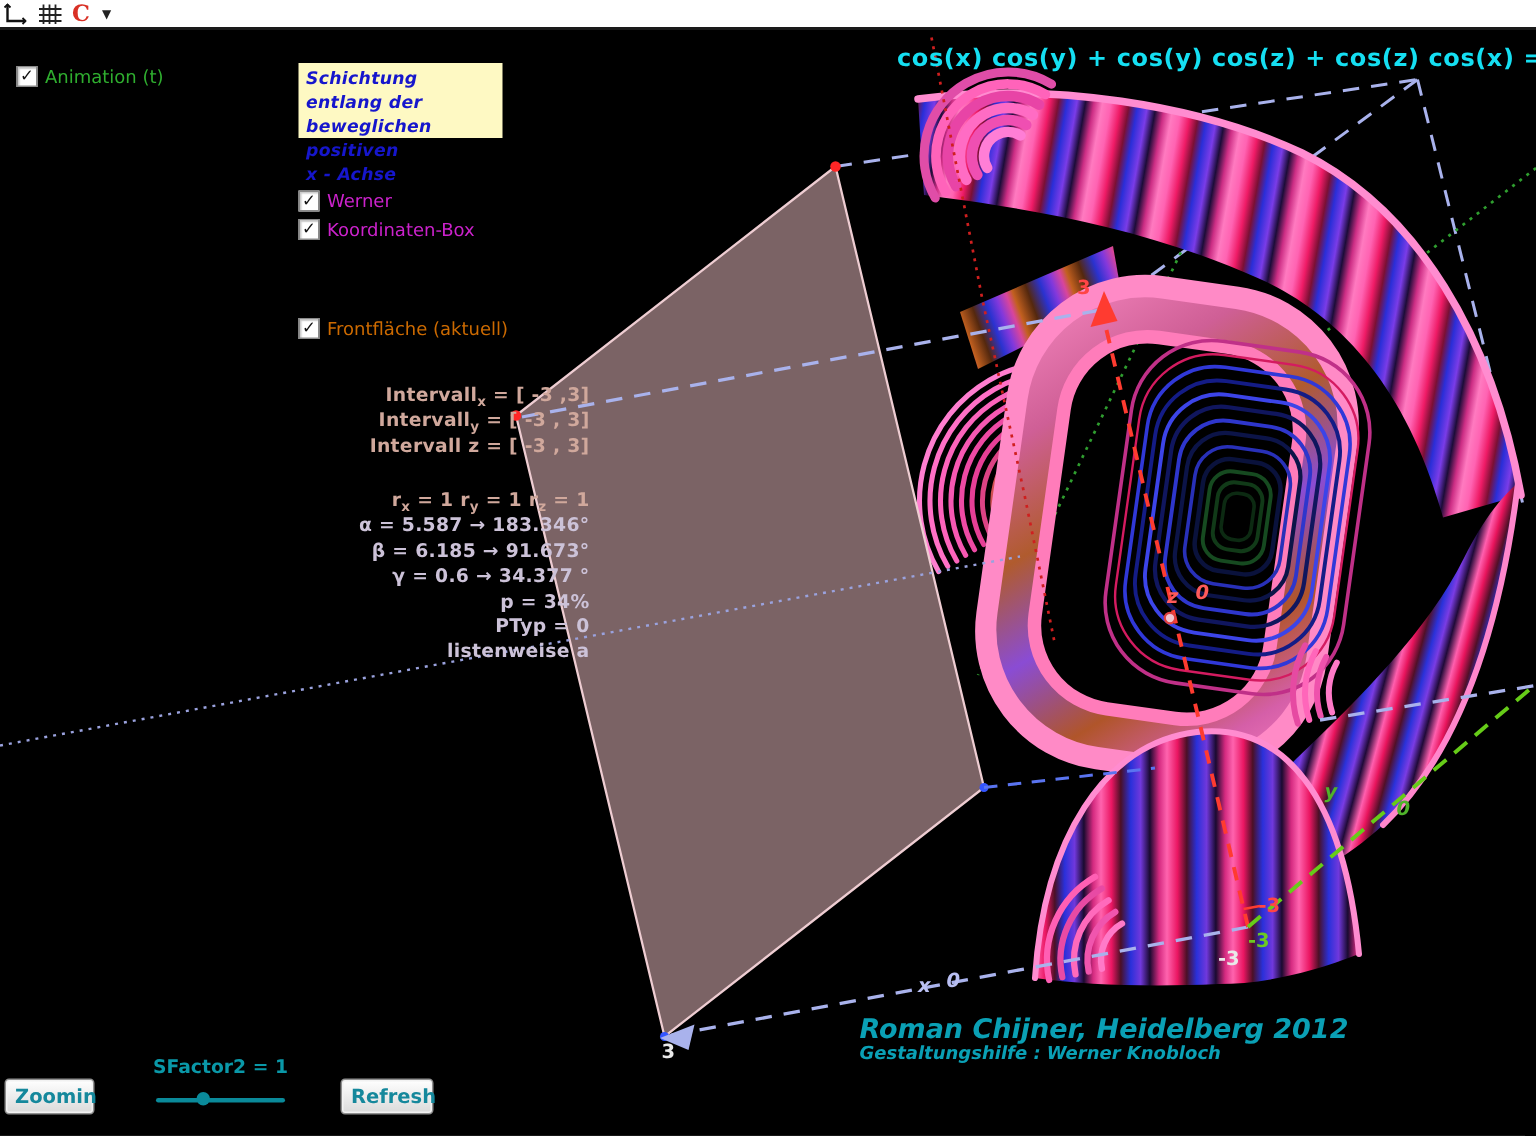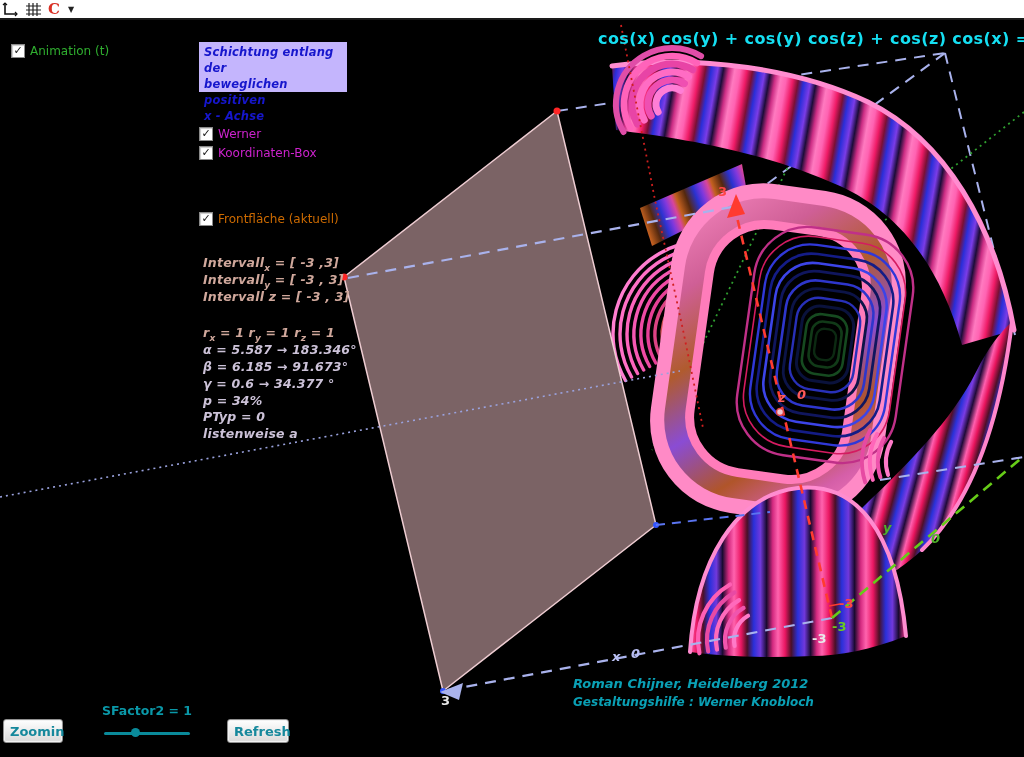--- a/index.html
+++ b/index.html
@@ -12,30 +12,30 @@
   #menu-c{color:#d93025;font-weight:bold;font-size:15px;line-height:15px;font-family:"DejaVu Serif","Liberation Serif",serif;}
   #menu-caret{font-size:8px;color:#222;margin-left:2px;}
   
   .abs{position:absolute;white-space:pre;}
   
   .cbrow{position:absolute;display:flex;align-items:center;gap:5px;}
   .cb{width:12px;height:12px;background:#fff;border:1px solid #8a8a8a;box-shadow:inset 1px 1px 1px #c9c9c9;
       font-size:11px;line-height:11px;color:#111;text-align:center;font-weight:bold;}
   .cblabel{font-size:12px;text-align:right;}
   
-  #infobox{position:absolute;left:199px;top:42px;width:148px;height:50px;background:#c4b5fd;
+  #infobox{position:absolute;left:199px;top:42px;width:136px;height:50px;background:#fef9c3;
            color:#1616cc;font-weight:bold;font-style:italic;font-size:11.5px;line-height:16px;
            padding:2px 5px;box-sizing:border-box;letter-spacing:.2px;}
   
-  #params{position:absolute;left:203px;top:255px;width:190px;font-weight:bold;font-style:italic;font-size:12.5px;}
+  #params{position:absolute;left:203px;top:255px;width:190px;font-weight:bold;font-size:12.5px;text-align:right;}
   #params div{height:16.8px;line-height:16.8px;letter-spacing:.2px;}
   #params sub{font-size:9px;}
   
   #eq-title{position:absolute;left:598px;top:29px;color:#15dff2;font-weight:bold;font-size:16px;letter-spacing:.4px;}
-  #credit1{position:absolute;left:573px;top:676px;color:#0aa0b5;font-weight:bold;font-style:italic;font-size:13px;}
+  #credit1{position:absolute;left:573px;top:676px;color:#0aa0b5;font-weight:bold;font-style:italic;font-size:18px;}
   #credit2{position:absolute;left:573px;top:695px;color:#0aa0b5;font-weight:bold;font-style:italic;font-size:12px;}
   
   .btn{position:absolute;height:24px;font-family:inherit;font-weight:bold;font-size:13px;color:#15889c;
        background:linear-gradient(#ffffff,#dadada);border:1px solid #909090;border-radius:3px;
        box-shadow:inset 0 0 0 1px #f2f2f2;cursor:pointer;}
   #slider-label{position:absolute;left:102px;top:703px;color:#0a98a8;font-size:12.5px;font-weight:bold;}
   #slider{position:absolute;left:104px;top:727px;width:86px;height:12px;cursor:pointer;}
   #slider .track{position:absolute;left:0;top:5px;width:86px;height:3px;background:#0a8a9a;border-radius:2px;}
   #slider .thumb{position:absolute;left:27px;top:1px;width:9px;height:9px;background:#0a8a9a;border-radius:50%;}
   #plot{position:absolute;left:0;top:0;}

